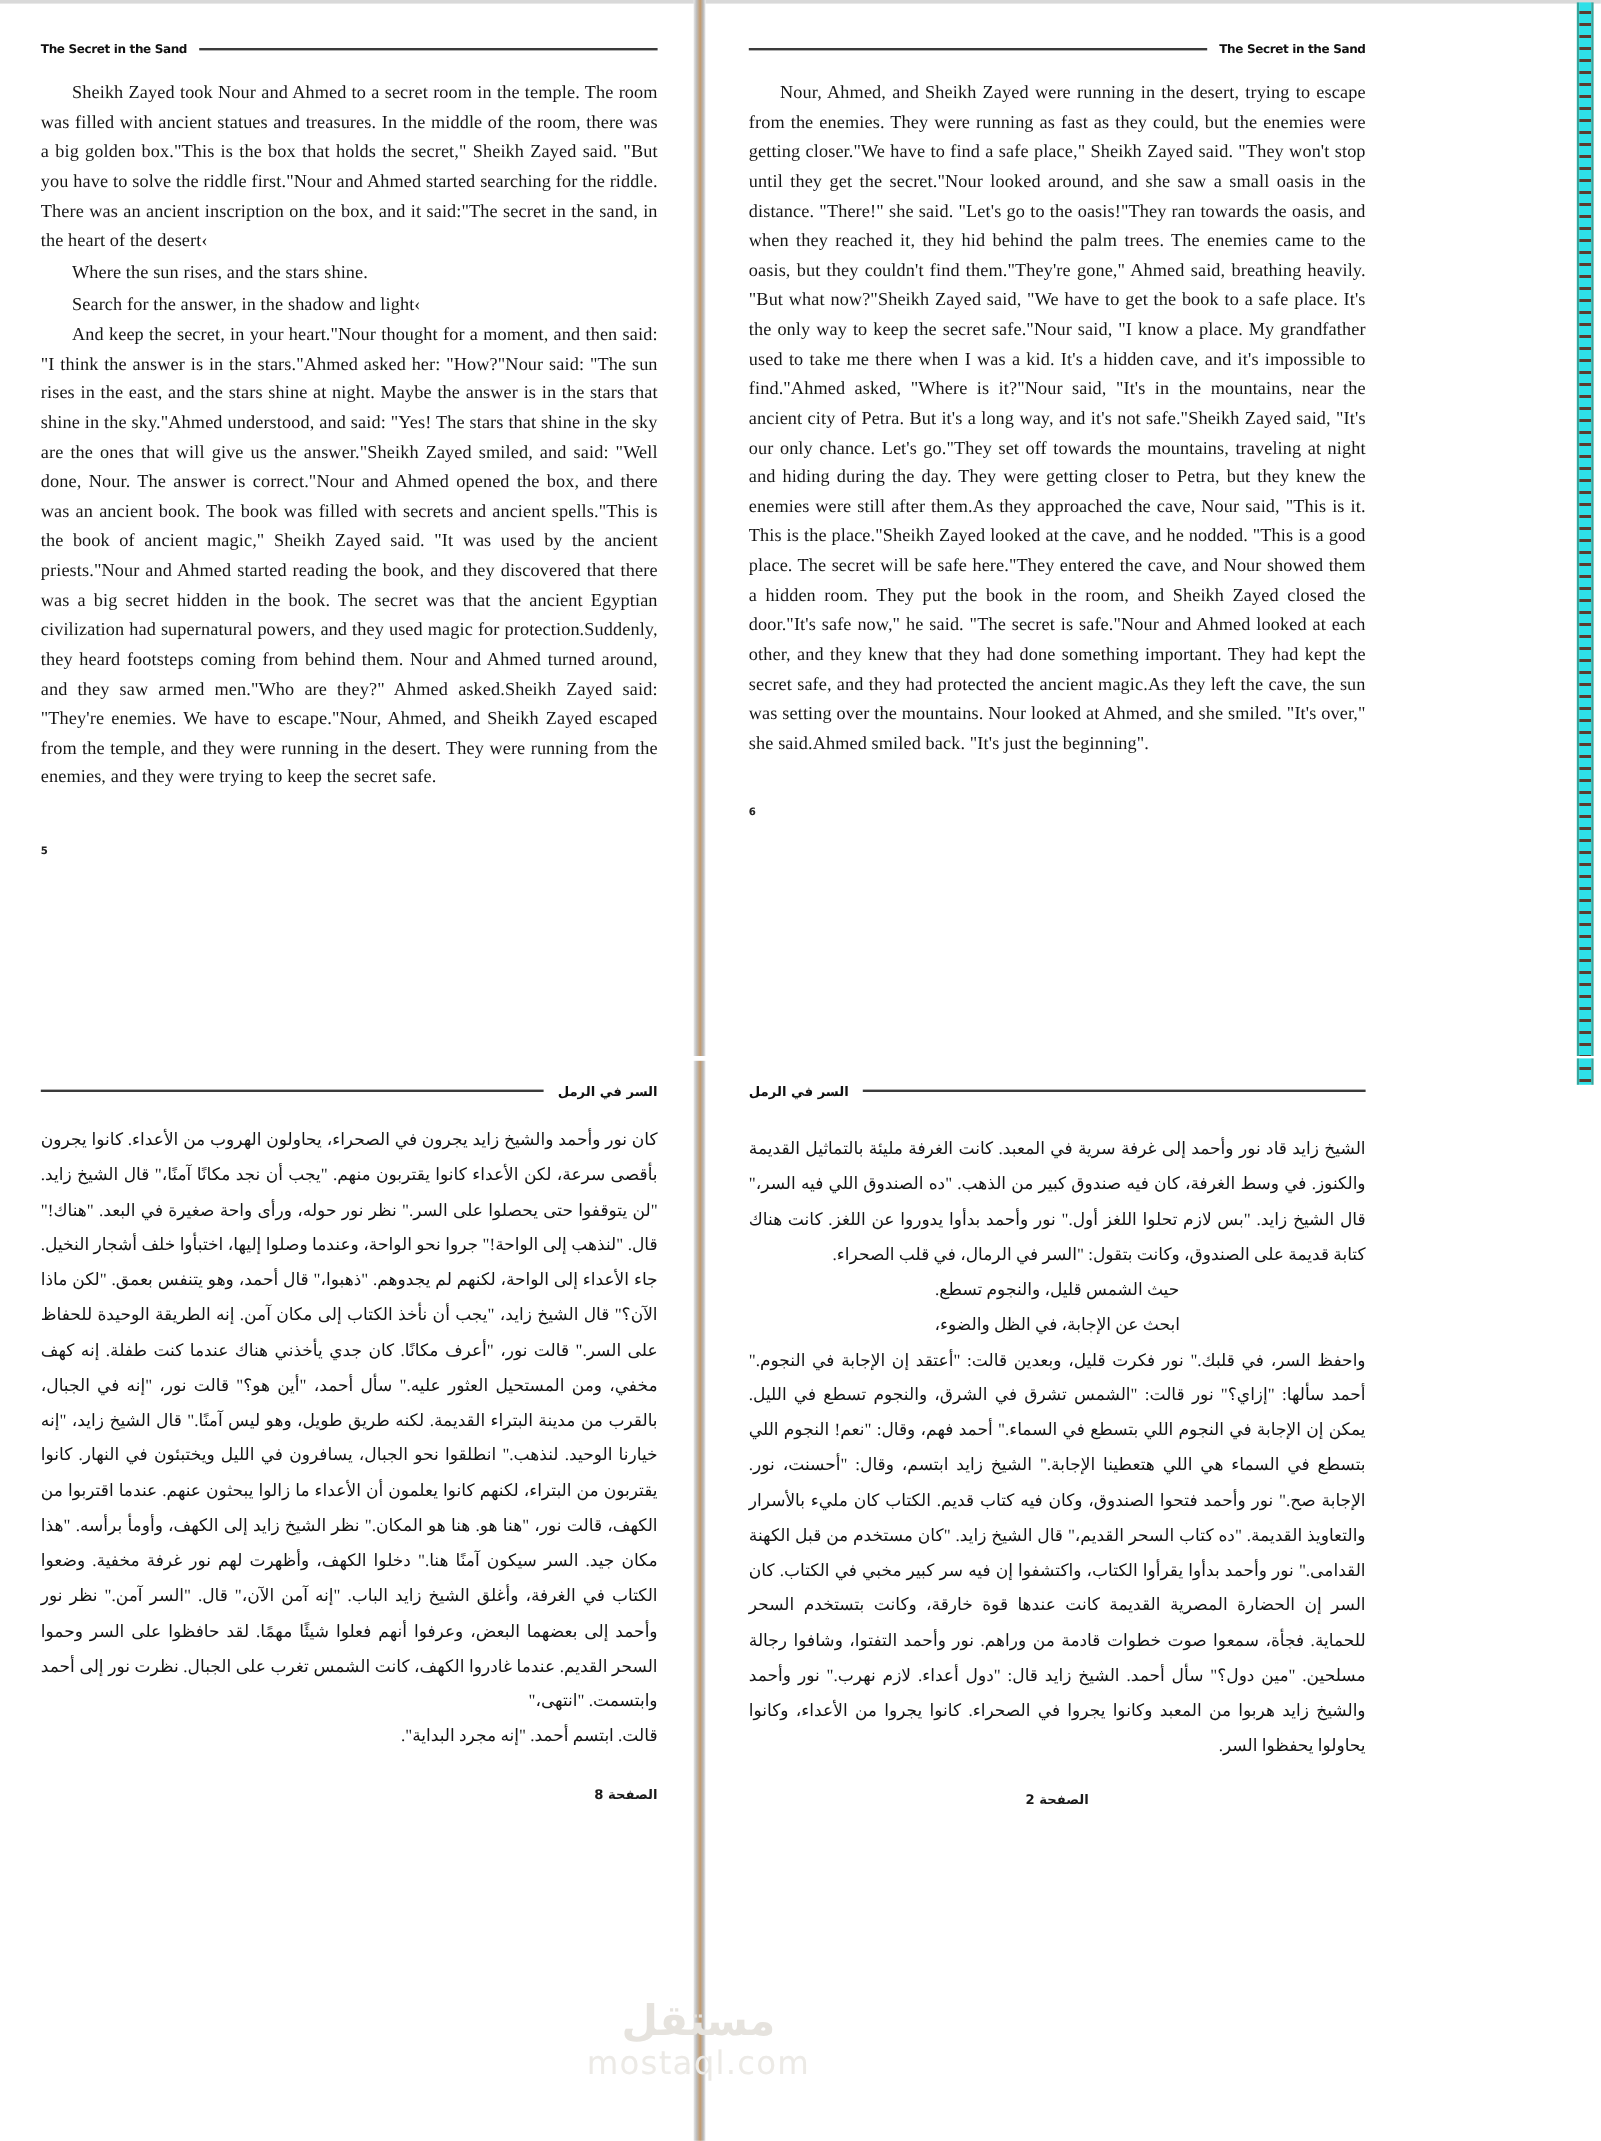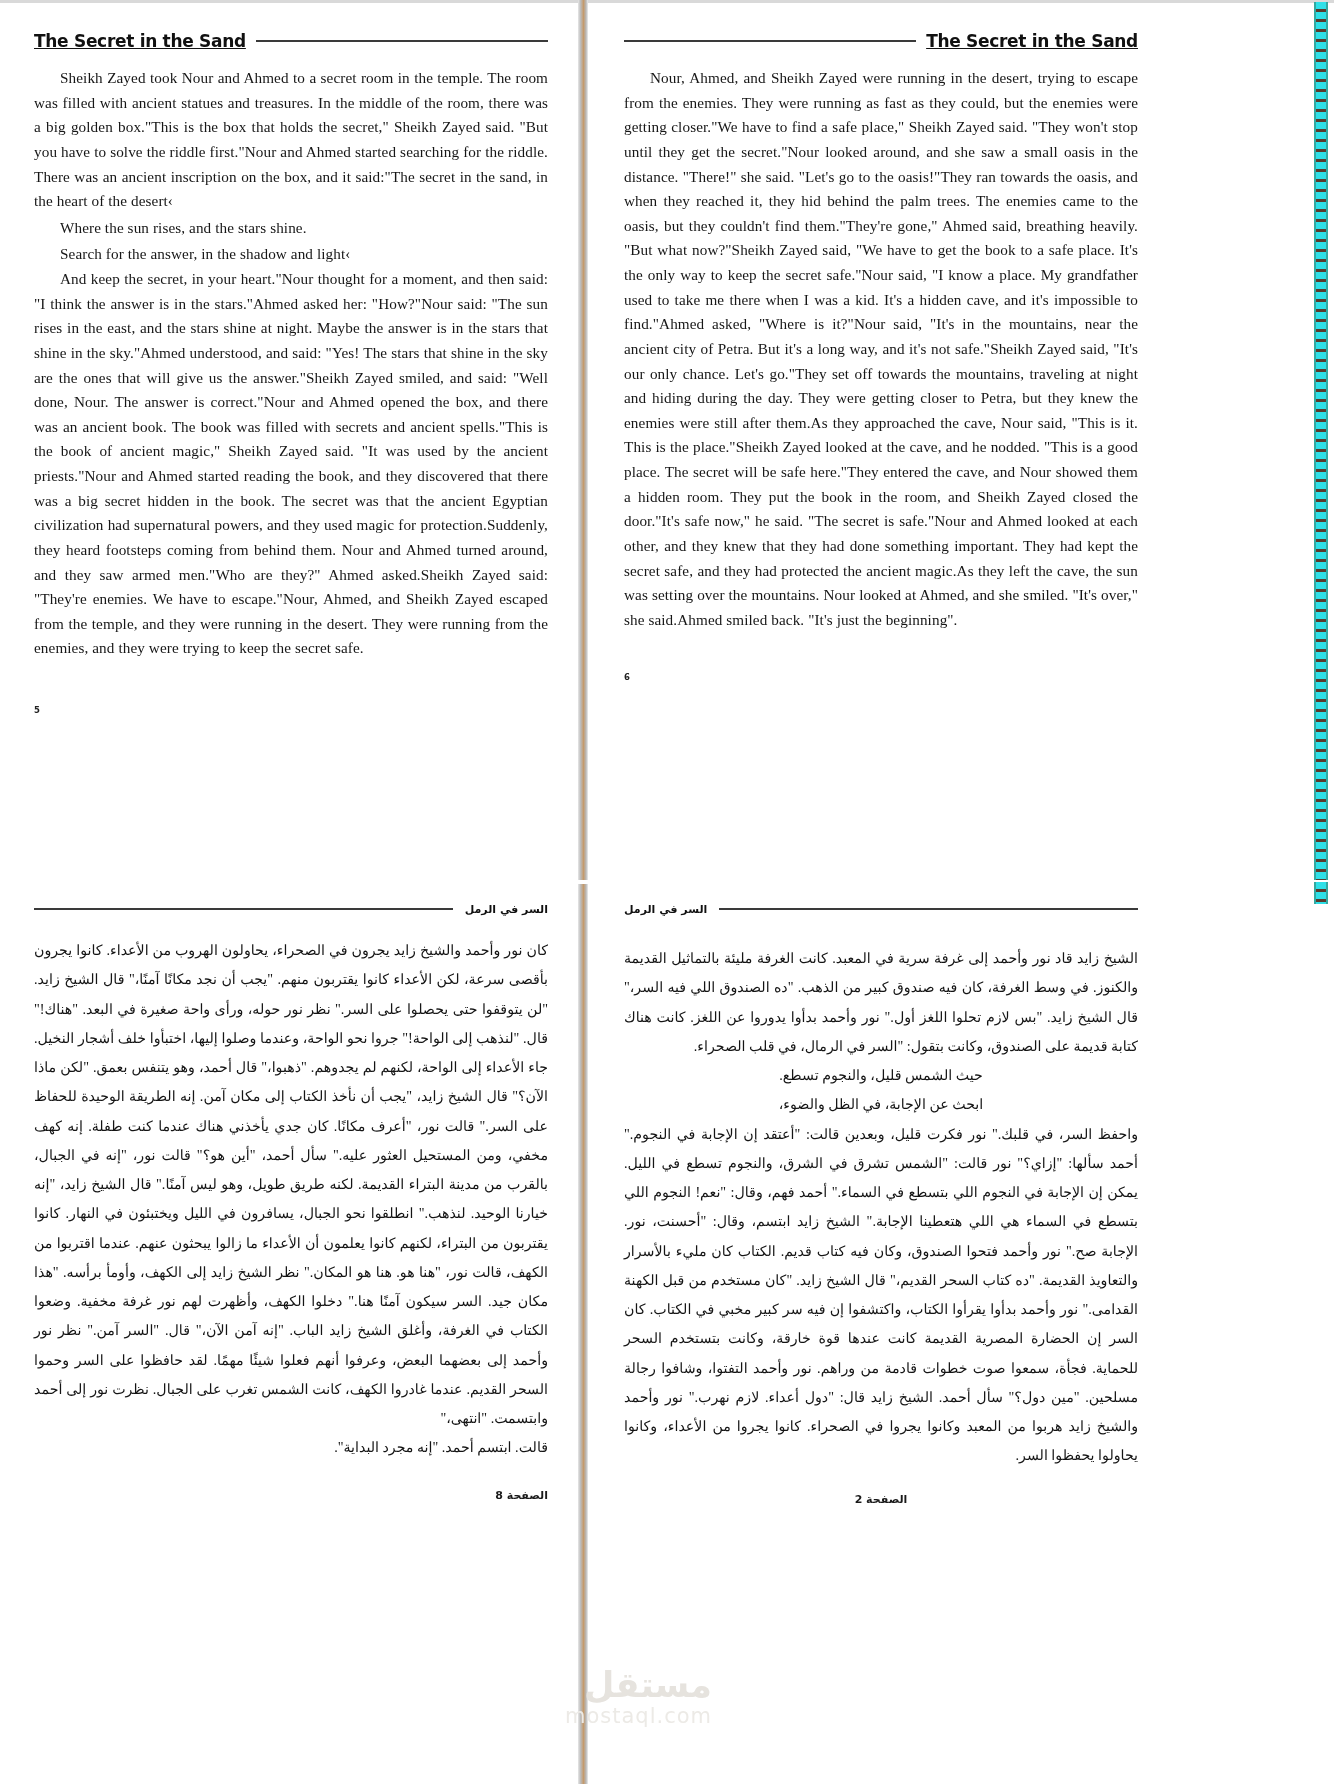--- a/index.html
+++ b/index.html
@@ -83,25 +83,24 @@
   
   .runhead {
     display: flex;
     align-items: center;
     gap: 10px;
     height: 22px;
   }
   .runhead .title {
     font-family: "DejaVu Sans", sans-serif;
     font-weight: 700;
-    font-size: 17px;
+    font-size: 10px;
     letter-spacing: -0.3px;
     white-space: nowrap;
     color: #111;
-    text-decoration: underline;
   }
   .runhead .rule {
     flex: 1 1 auto;
     height: 0;
     border-top: 2px solid #3a3a3a;
   }
 
   
   .body-text {
     font-size: 15.2px;
@@ -168,36 +167,36 @@
     color: #1a1a1a;
     direction: rtl;
   }
 
   
   .watermark {
     position: absolute;
     left: 452px;
     top: 1668px;
     width: 260px;
-    text-align: right;
+    text-align: center;
     pointer-events: none;
     user-select: none;
     opacity: 1;
   }
   .watermark .wm-ar {
     font-family: "DejaVu Sans", sans-serif;
     font-size: 35px;
     font-weight: 700;
     color: #e6e3de;
     line-height: 1;
     letter-spacing: 1px;
   }
   .watermark .wm-latin {
     font-family: "DejaVu Sans", sans-serif;
-    font-size: 21px;
+    font-size: 27px;
     font-weight: 400;
     color: #eceae6;
     line-height: 1.25;
     letter-spacing: 1px;
   }
 </style>
 </head>
 <body>
 
 <div id="sheet">

